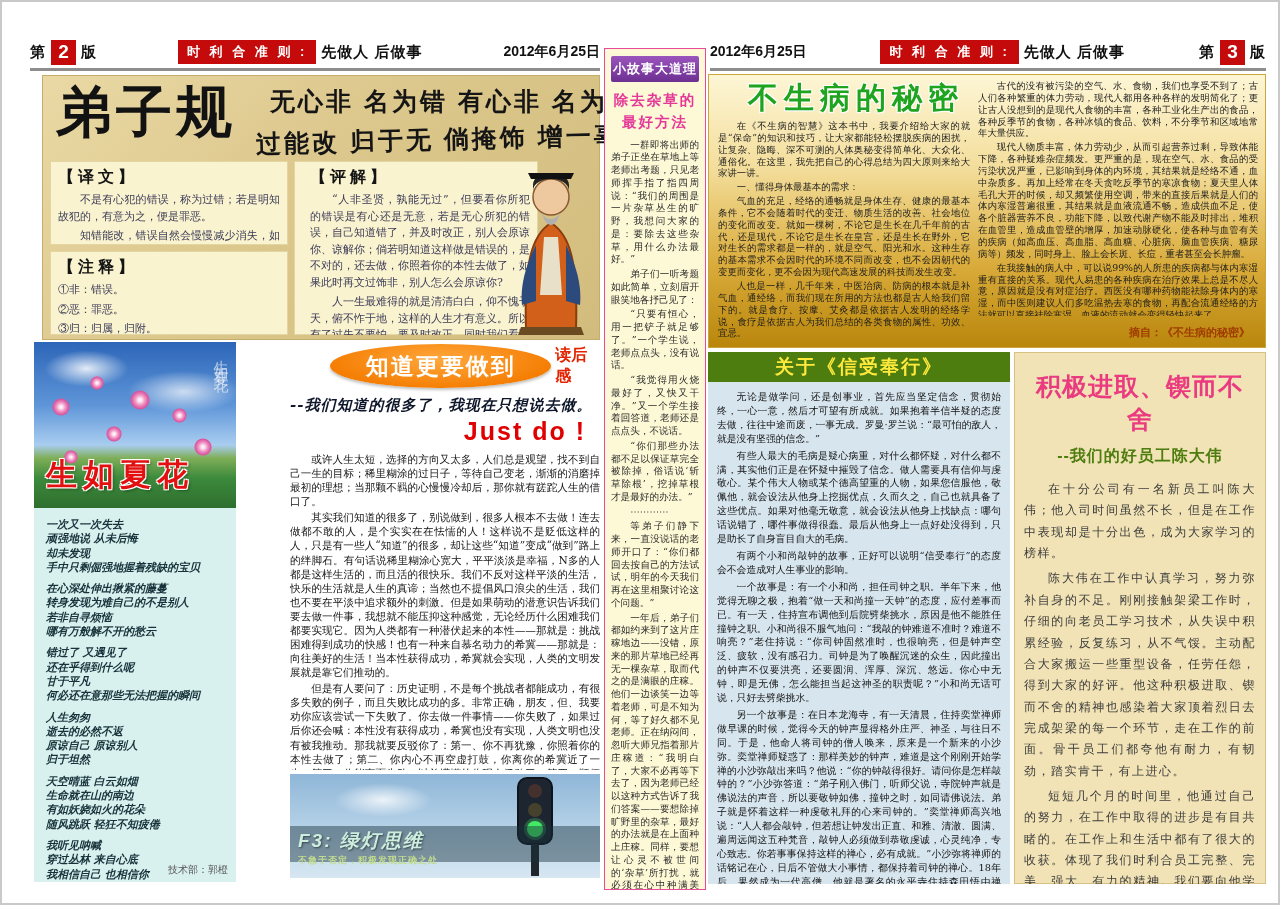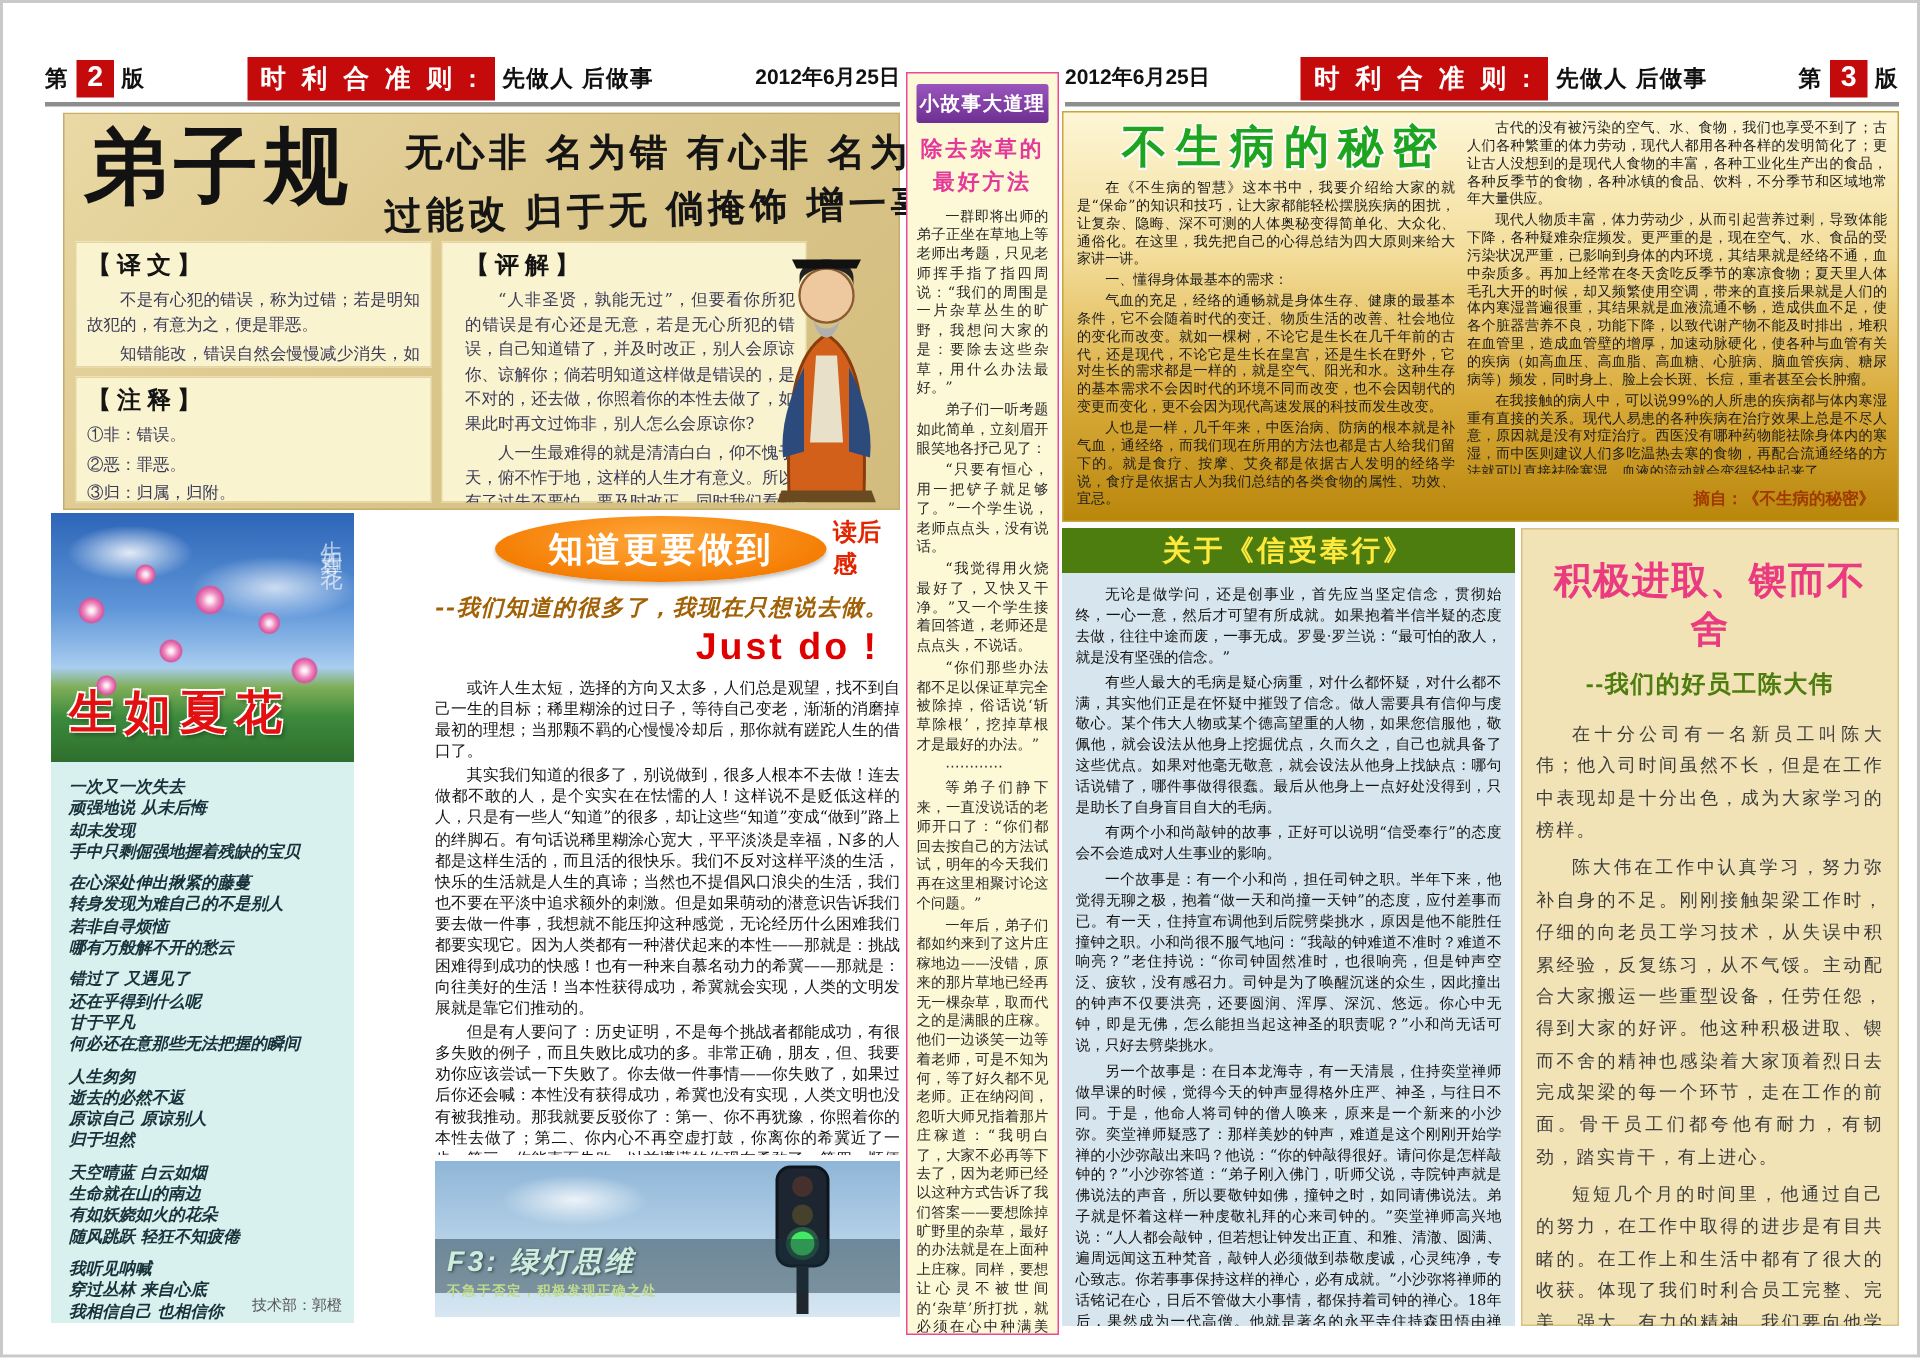--- a/index.html
+++ b/index.html
@@ -6,21 +6,21 @@
   #canvas{position:relative;width:1280px;height:905px;background:#ffffff;
     border:2px solid #c9c9c9;box-sizing:border-box;overflow:hidden;
     font-family:"Liberation Sans",sans-serif;}
   .abs{position:absolute;}
   
   .hdr{display:flex;justify-content:space-between;align-items:center;height:28px;}
   .hdr-group{display:flex;align-items:center;gap:5px;}
   .hdr-txt{font-weight:bold;font-size:15px;color:#111;letter-spacing:1px;}
   .num-badge{display:inline-flex;align-items:center;justify-content:center;
     width:25px;height:25px;background:#c40a0a;color:#fff;font-weight:bold;font-size:19px;}
-  .principle-badge{background:#c40a0a;color:#fff;font-weight:bold;font-size:17px;
+  .principle-badge{background:#c40a0a;color:#fff;font-weight:bold;font-size:13px;
     padding:3px 9px;letter-spacing:3px;}
   .hdr-date{font-weight:bold;font-size:14px;color:#111;text-align:right;}
   .hdr-rule{height:3px;background:#8d8d8d;}
   
   .dizigui{background:linear-gradient(135deg,#ead9a5 0%,#dcc78c 45%,#d2bc7d 100%);
     box-shadow:inset 0 0 0 1px #c5ad6c;}
   .dz-title{font-size:56px;font-weight:bold;color:#121212;font-family:"DejaVu Serif",serif;
     letter-spacing:4px;line-height:1;}
   .dz-verse{font-size:25px;font-weight:bold;color:#151515;letter-spacing:3px;white-space:nowrap;}
   .dz-box{background:#faf3cf;box-shadow:inset 0 0 0 1px #e4d6a2;padding:6px 8px;box-sizing:border-box;overflow:hidden;}
@@ -47,21 +47,21 @@
     font-size:11px;line-height:1.3;color:#17323b;white-space:pre-line;font-weight:bold;}
   .poem-credit{font-size:10px;color:#555;}
   
   .essay-badge{display:flex;align-items:center;justify-content:center;
     width:238px;height:44px;border-radius:50%;
     background:radial-gradient(ellipse at 50% 35%,#ffa83c 0%,#f57f05 70%);
     color:#fff;font-weight:bold;font-size:23px;letter-spacing:2px;
     box-shadow:0 2px 3px rgba(0,0,0,.25);}
   .essay-tag{color:#e32400;font-weight:bold;font-size:16px;}
   .essay-lead{font-family:"DejaVu Serif",serif;font-style:italic;font-weight:bold;
-    font-size:15px;color:#a16207;letter-spacing:1px;}
+    font-size:15px;color:#0f172a;letter-spacing:1px;}
   .essay-slogan{color:#e00000;font-weight:bold;font-size:25px;font-family:"Liberation Sans",sans-serif;
     letter-spacing:2px;}
   .essay-body{overflow:hidden;}
   .essay-body p{margin:0 0 2px 0;font-size:10.6px;line-height:1.33;color:#141414;
     text-indent:2em;text-align:justify;font-family:"DejaVu Serif",serif;}
   .essay-photo{background:
       radial-gradient(70px 24px at 30% 25%,rgba(255,255,255,.8),rgba(255,255,255,0) 70%),
       linear-gradient(180deg,#8fb6d8 0%,#b7d3e8 55%,#d7e7f2 100%);overflow:hidden;}
   .photo-band{position:absolute;left:0;right:0;bottom:16px;height:36px;
     background:rgba(25,48,60,.45);padding:2px 8px;box-sizing:border-box;}

